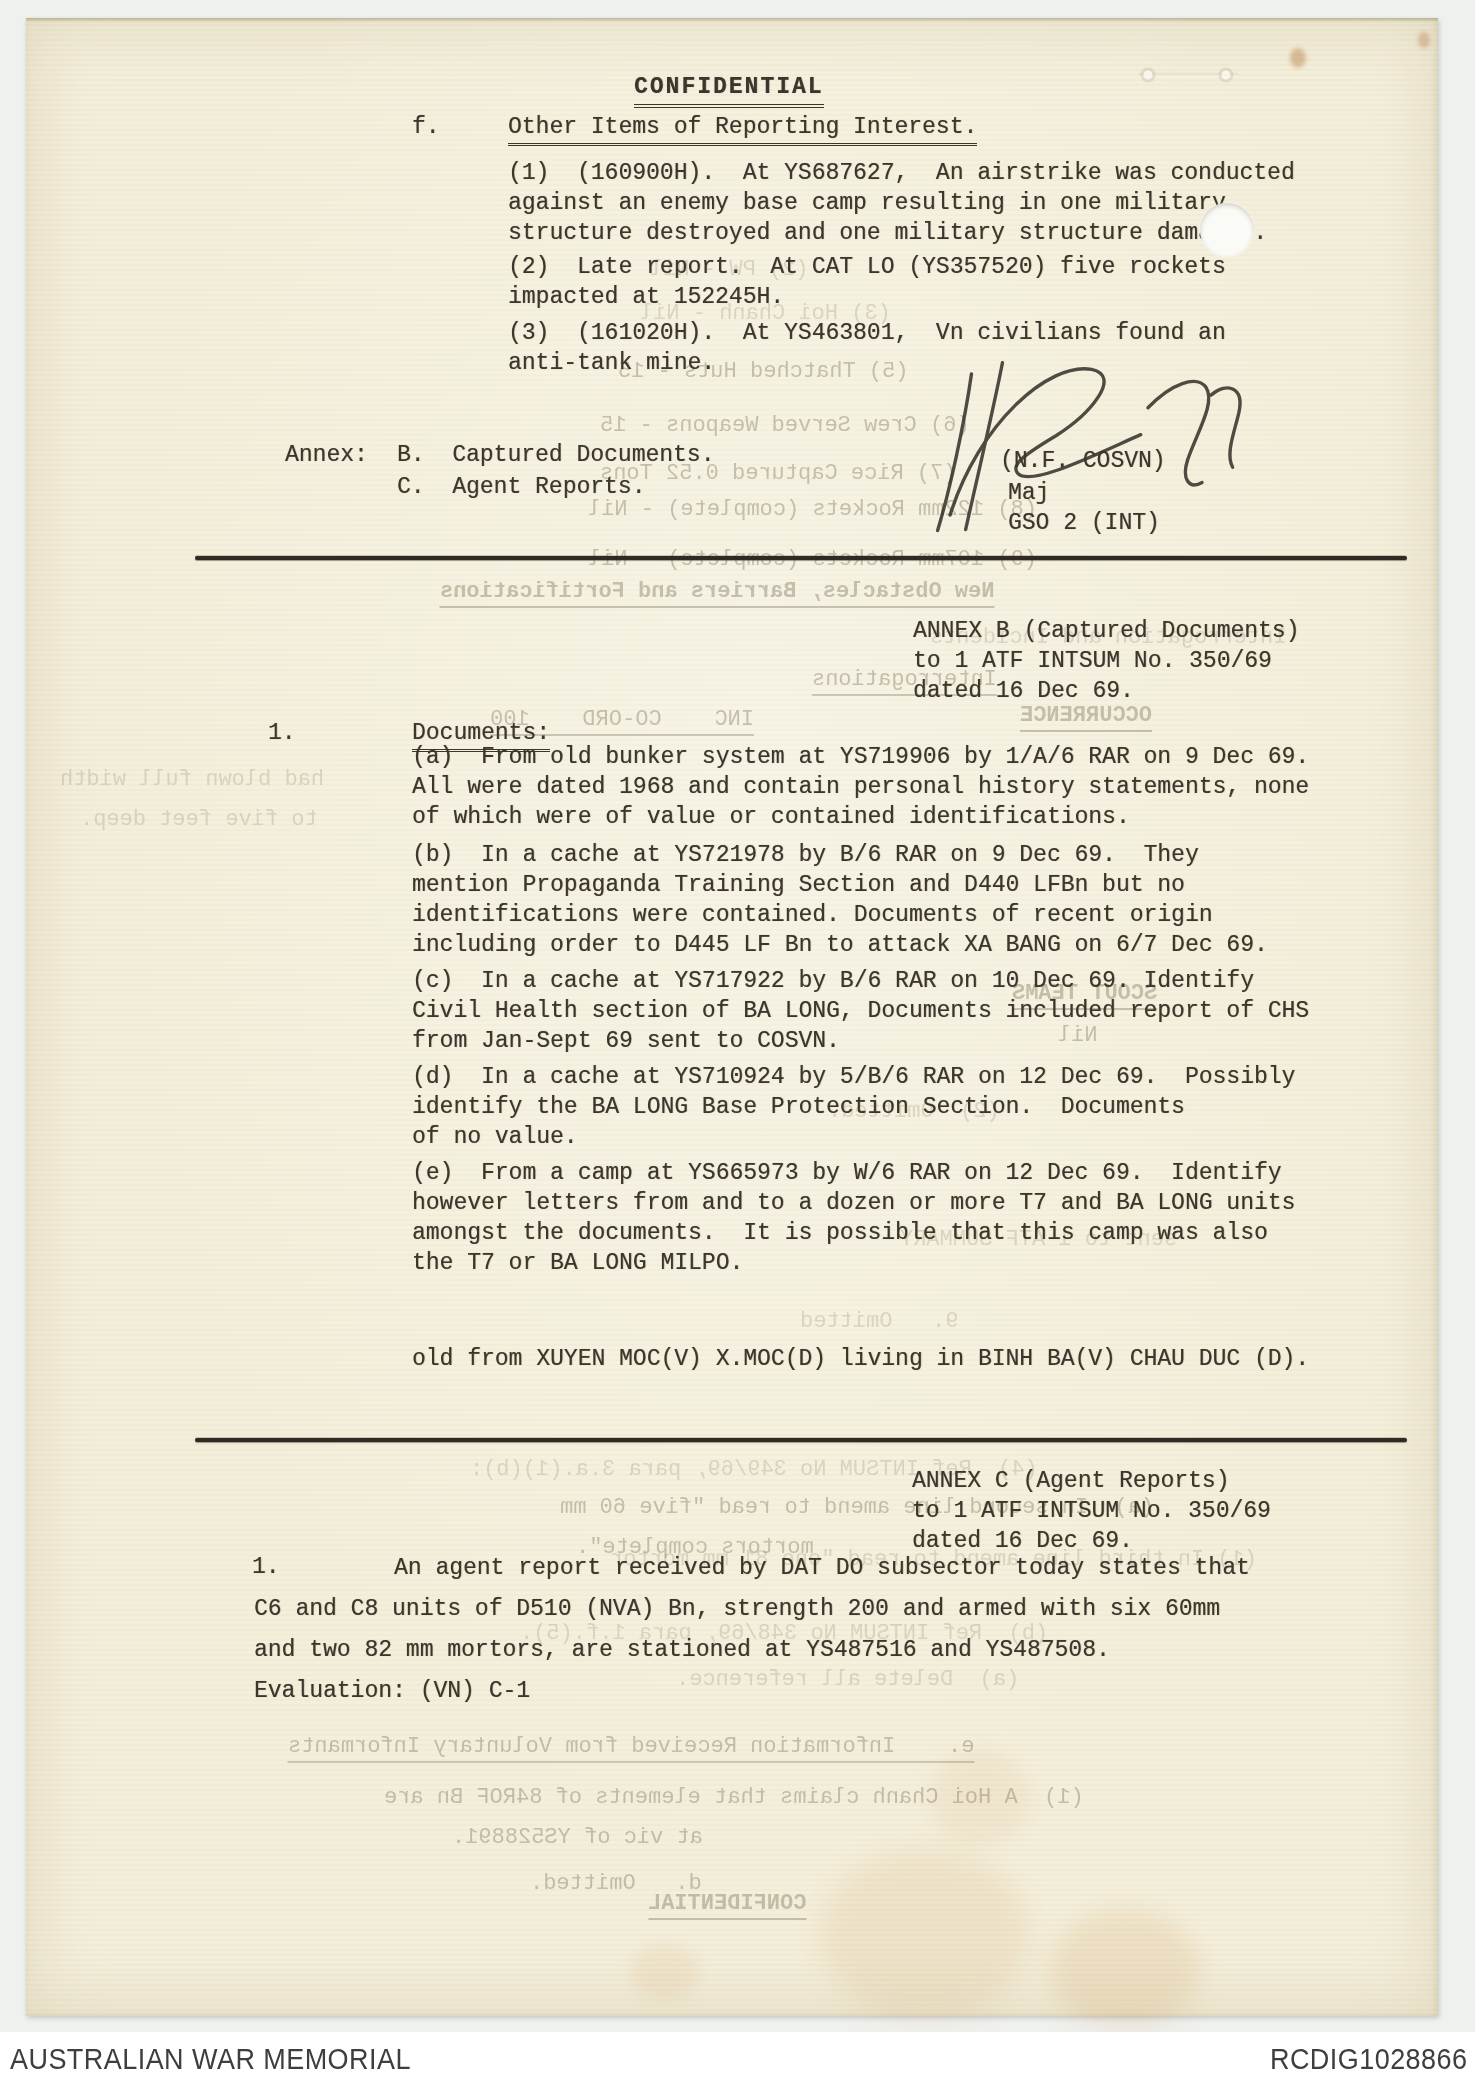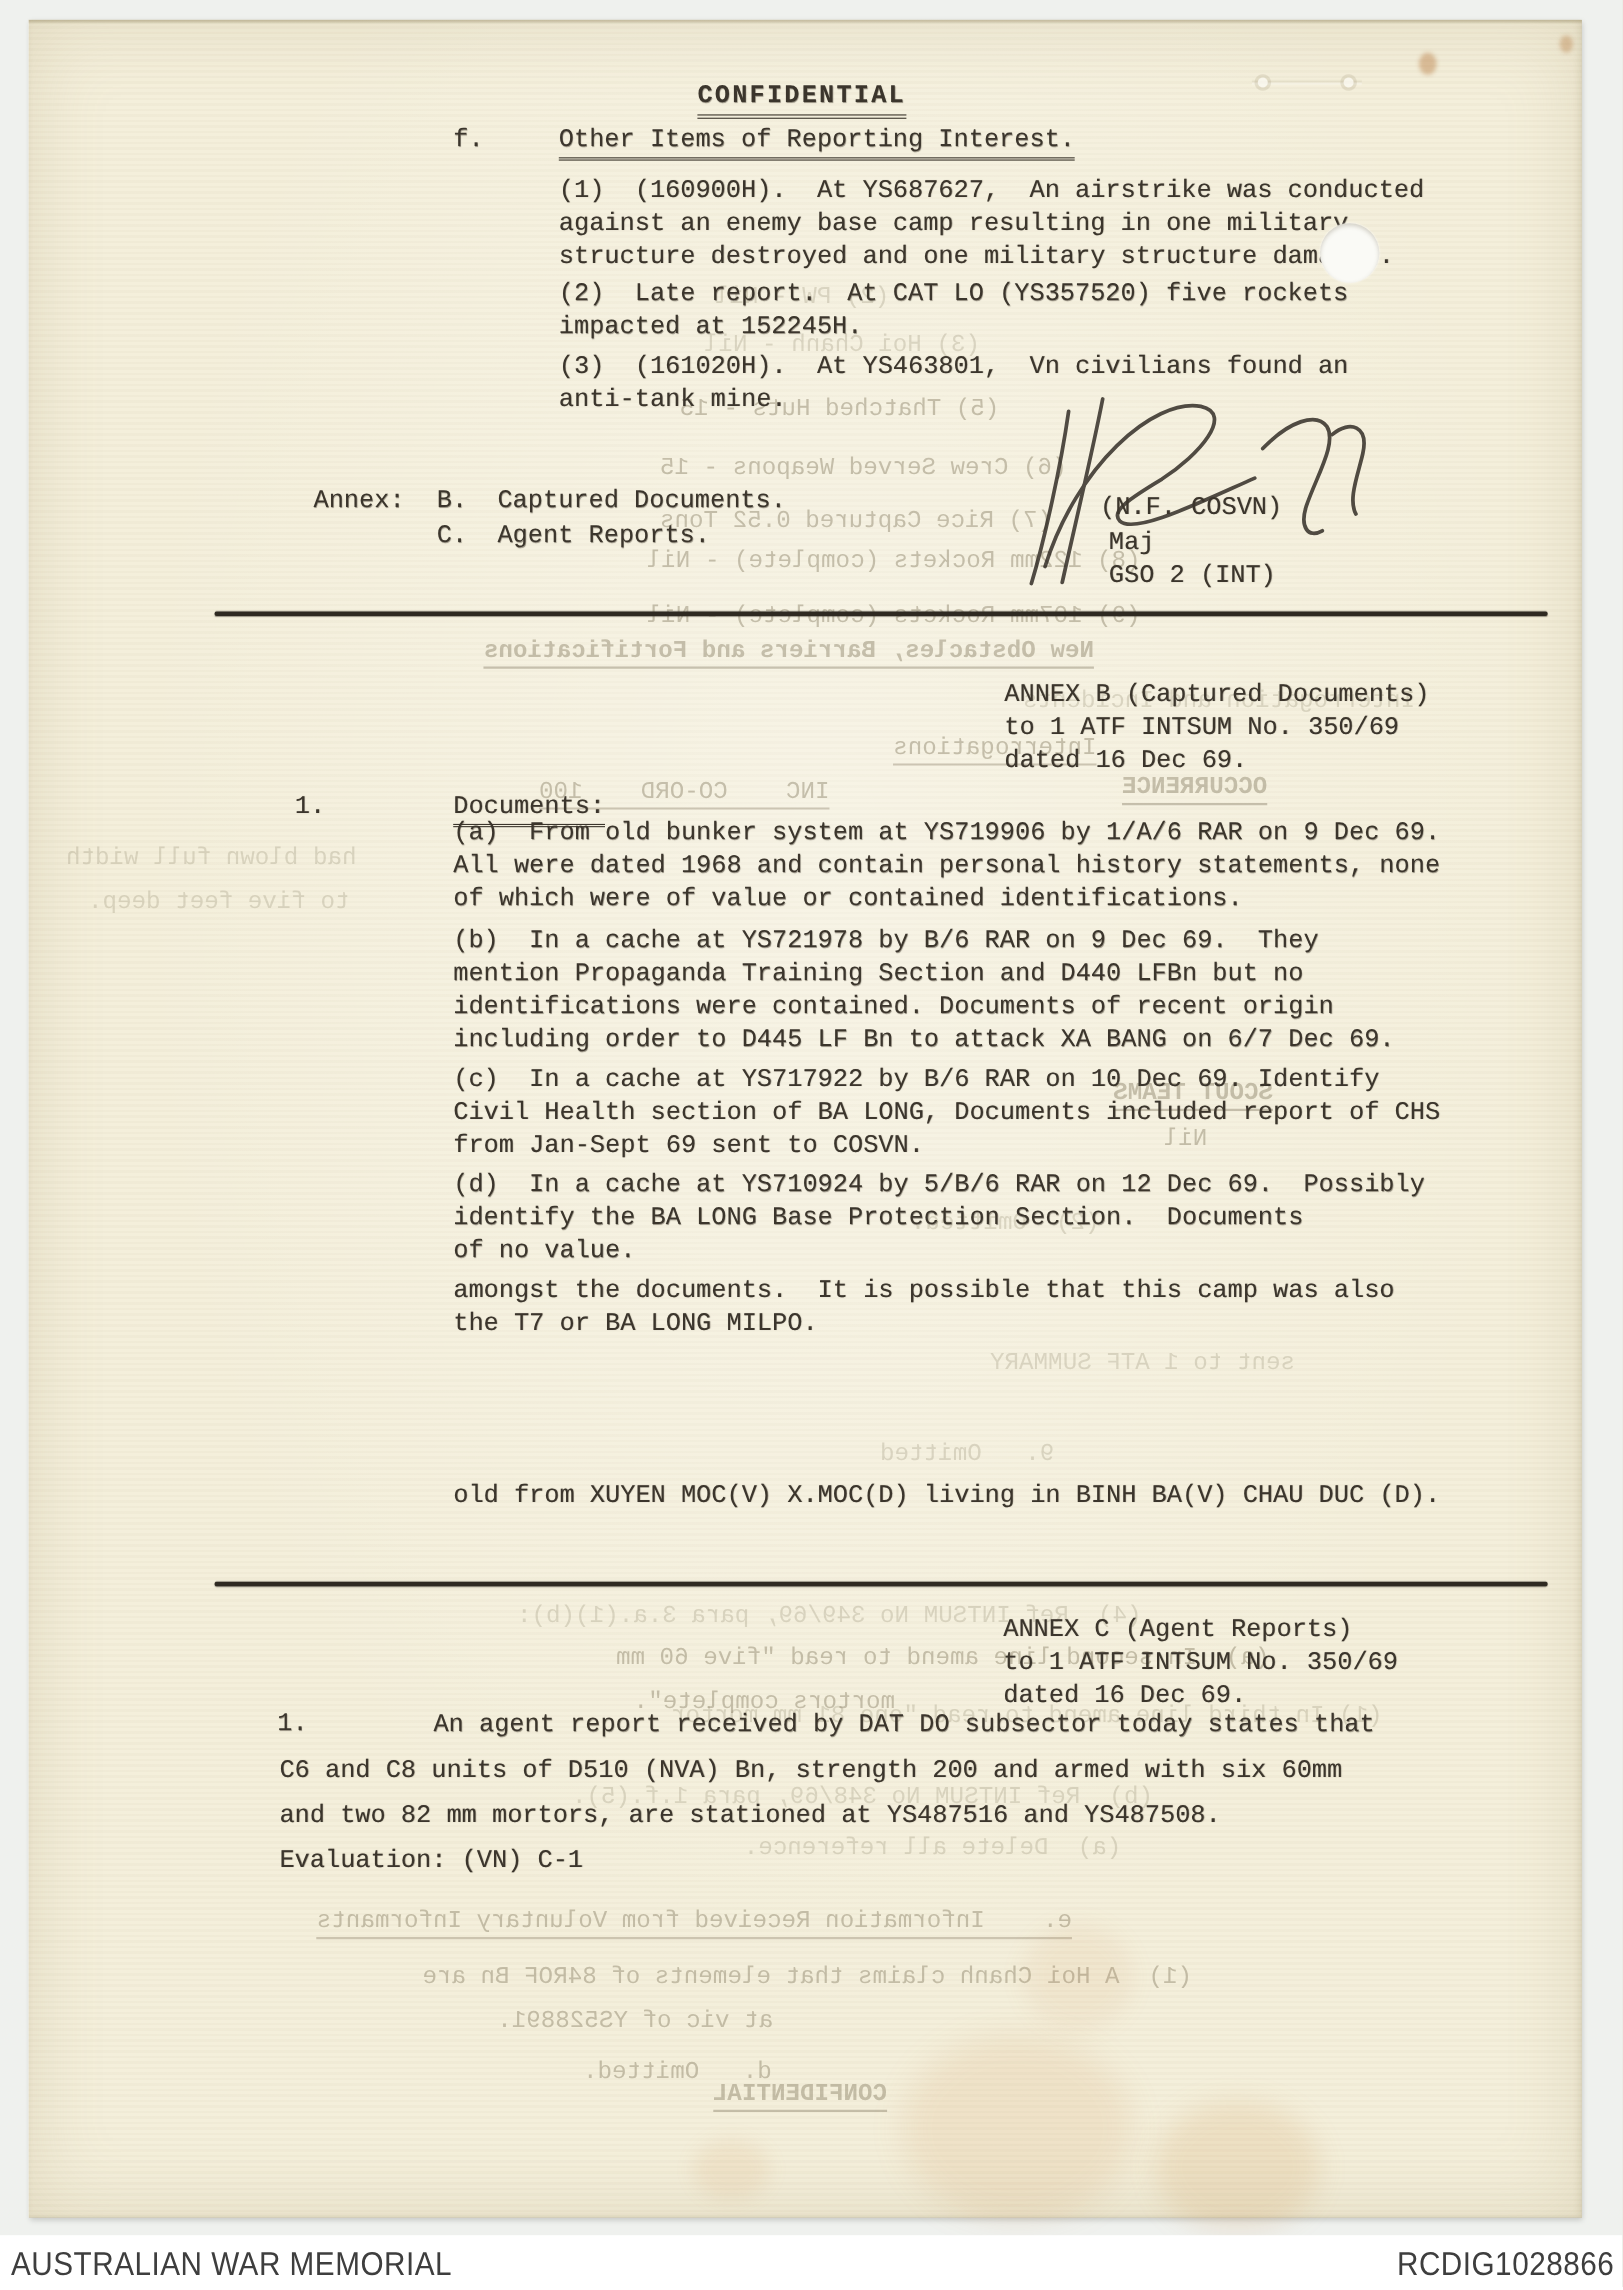--- a/index.html
+++ b/index.html
@@ -115,21 +115,21 @@
 
   <div class="rule" style="left:195px;top:556px;width:1212px"></div>
 
   <div class="tw" style="left:913px;top:616px"><div>ANNEX B (Captured Documents)</div><div>to 1 ATF INTSUM No. 350/69</div><div>dated 16 Dec 69.</div></div>
   <div class="tw" style="left:268px;top:718px">1.</div>
   <div class="tw u" style="left:412px;top:718px">Documents:</div>
   <div class="tw" style="left:412px;top:742px"><div>(a)  From old bunker system at YS719906 by 1/A/6 RAR on 9 Dec 69.</div><div>All were dated 1968 and contain personal history statements, none</div><div>of which were of value or contained identifications.</div></div>
   <div class="tw" style="left:412px;top:840px"><div>(b)  In a cache at YS721978 by B/6 RAR on 9 Dec 69.  They</div><div>mention Propaganda Training Section and D440 LFBn but no</div><div>identifications were contained. Documents of recent origin</div><div>including order to D445 LF Bn to attack XA BANG on 6/7 Dec 69.</div></div>
   <div class="tw" style="left:412px;top:966px"><div>(c)  In a cache at YS717922 by B/6 RAR on 10 Dec 69. Identify</div><div>Civil Health section of BA LONG, Documents included report of CHS</div><div>from Jan-Sept 69 sent to COSVN.</div></div>
   <div class="tw" style="left:412px;top:1062px"><div>(d)  In a cache at YS710924 by 5/B/6 RAR on 12 Dec 69.  Possibly</div><div>identify the BA LONG Base Protection Section.  Documents</div><div>of no value.</div></div>
-  <div class="tw" style="left:412px;top:1158px"><div>amongst the documents.  It is possible that this camp was also</div><div>the T7 or BA LONG MILPO.</div></div>
+  <div class="tw" style="left:412px;top:1158px"><div>(e)  From a camp at YS665973 by W/6 RAR on 12 Dec 69.  Identify</div><div>however letters from and to a dozen or more T7 and BA LONG units</div><div>amongst the documents.  It is possible that this camp was also</div><div>the T7 or BA LONG MILPO.</div></div>
   <div class="tw" style="left:412px;top:1344px"><div>old from XUYEN MOC(V) X.MOC(D) living in BINH BA(V) CHAU DUC (D).</div></div>
 
   <div class="rule" style="left:195px;top:1438px;width:1212px"></div>
 
   <div class="tw" style="left:912px;top:1466px"><div>ANNEX C (Agent Reports)</div><div>to 1 ATF INTSUM No. 350/69</div><div>dated 16 Dec 69.</div></div>
   <div class="tw" style="left:252px;top:1552px">1.</div>
   <div class="tw lh41 paraC" style="left:254px;top:1548px"><div>An agent report received by DAT DO subsector today states that</div><div>C6 and C8 units of D510 (NVA) Bn, strength 200 and armed with six 60mm</div><div>and two 82 mm mortors, are stationed at YS487516 and YS487508.</div><div>Evaluation: (VN) C-1</div></div>
 
   <div class="staple"></div>
   <div class="punch"></div>

